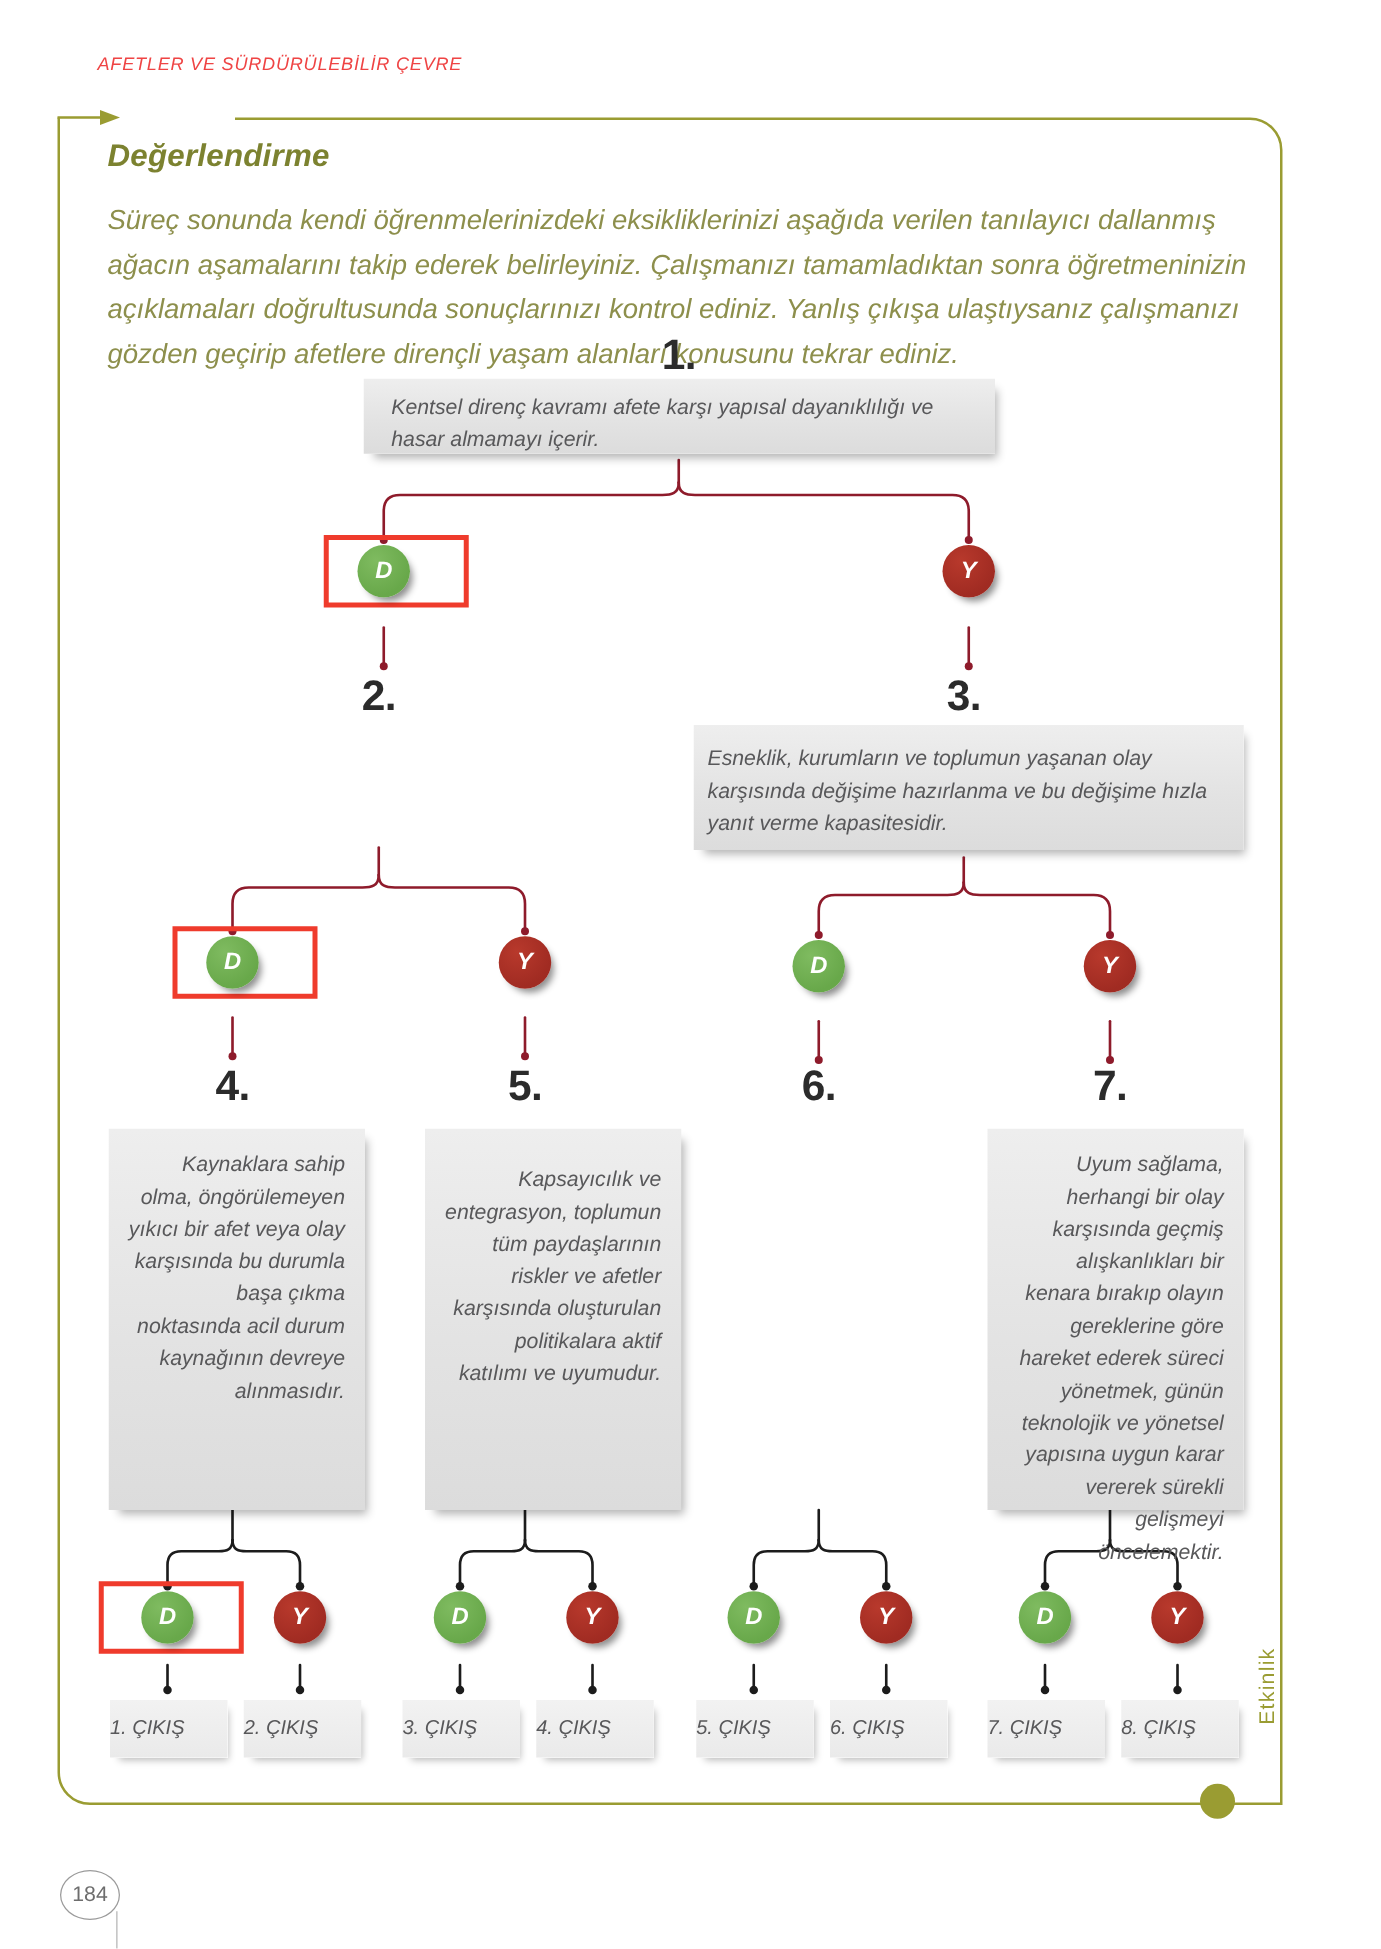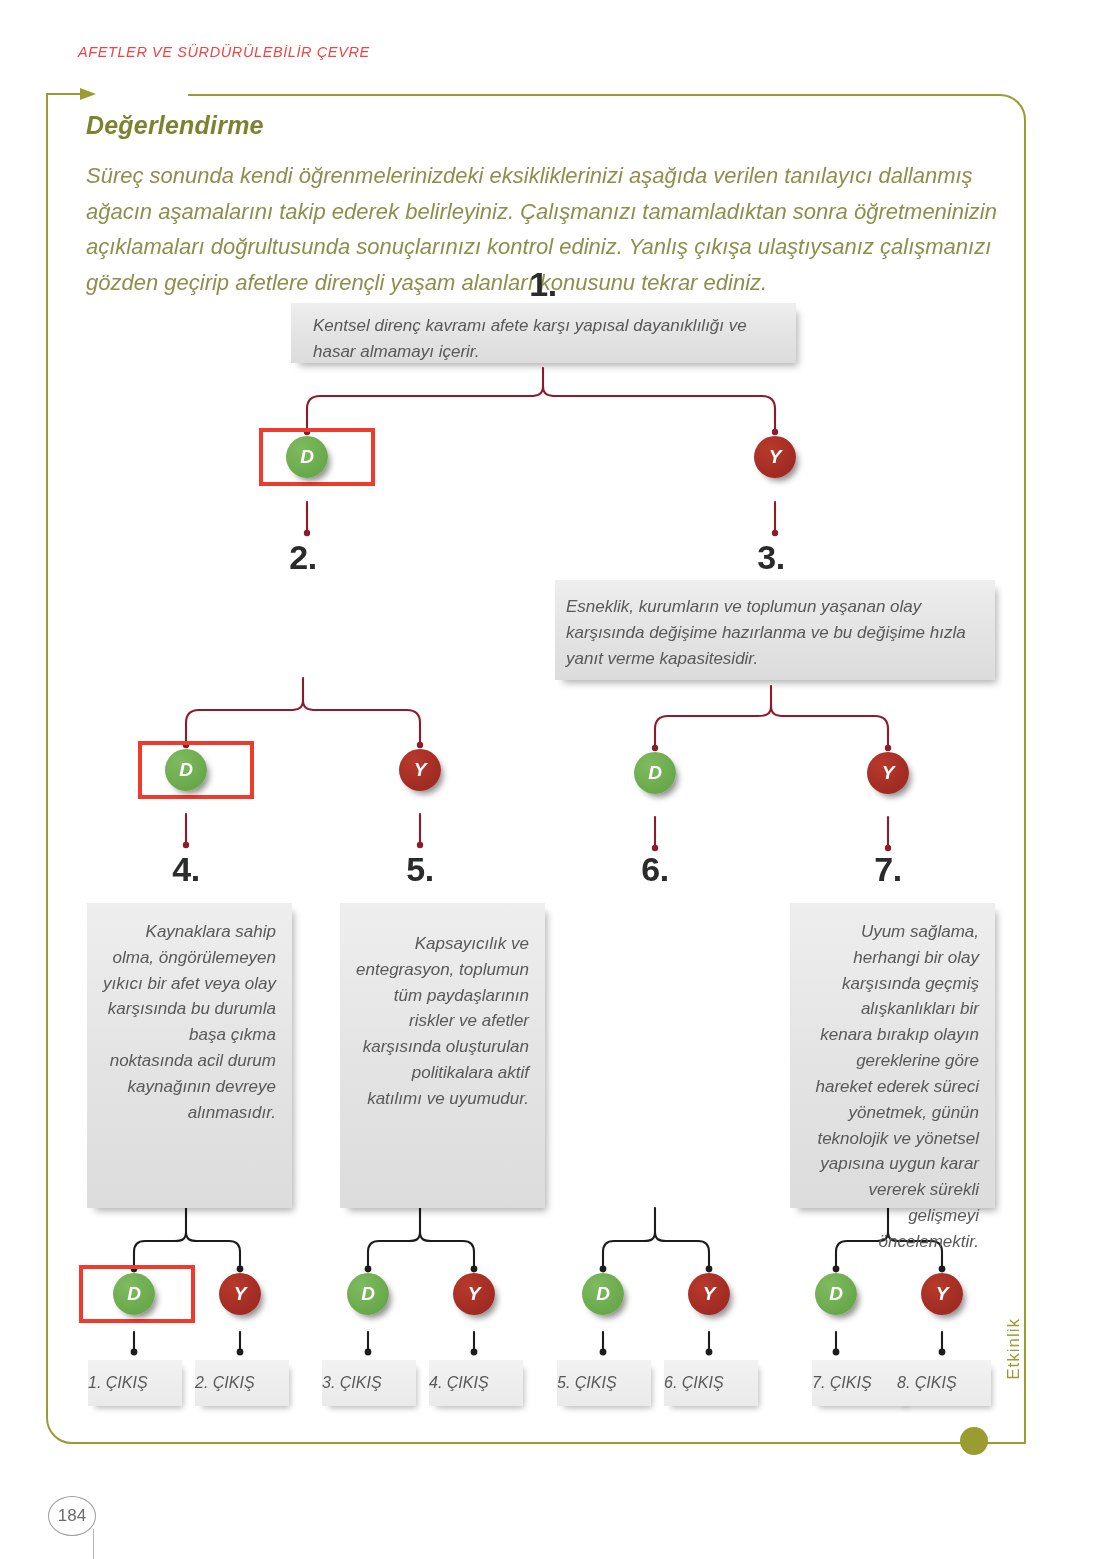--- a/index.html
+++ b/index.html
@@ -399,21 +399,21 @@
     </div>
     <div class="exit-box" style="left:429px; top:1360px; width:94px; height:46px;">
       <div class="txt">4. ÇIKIŞ</div>
     </div>
     <div class="exit-box" style="left:557px; top:1360px; width:94px; height:46px;">
       <div class="txt">5. ÇIKIŞ</div>
     </div>
     <div class="exit-box" style="left:664px; top:1360px; width:94px; height:46px;">
       <div class="txt">6. ÇIKIŞ</div>
     </div>
-    <div class="exit-box" style="left:790px; top:1360px; width:94px; height:46px;margin-left:22px;">
+    <div class="exit-box" style="left:790px; top:1360px; width:94px; height:46px;">
       <div class="txt">7. ÇIKIŞ</div>
     </div>
     <div class="exit-box" style="left:897px; top:1360px; width:94px; height:46px;">
       <div class="txt">8. ÇIKIŞ</div>
     </div>
 
   </div>
 
   <div class="page-num">184</div>
   <div class="page-rule"></div>

